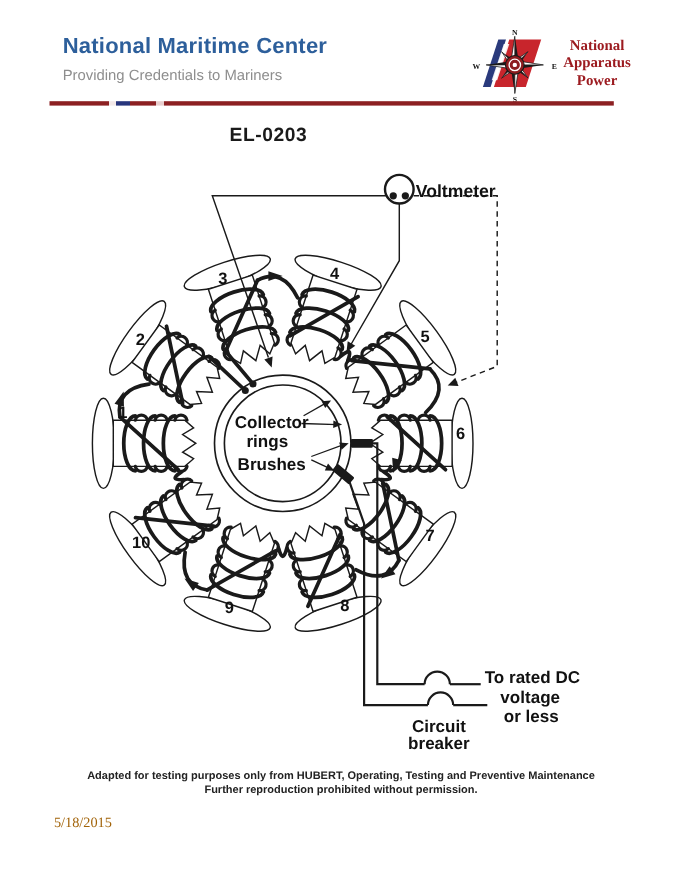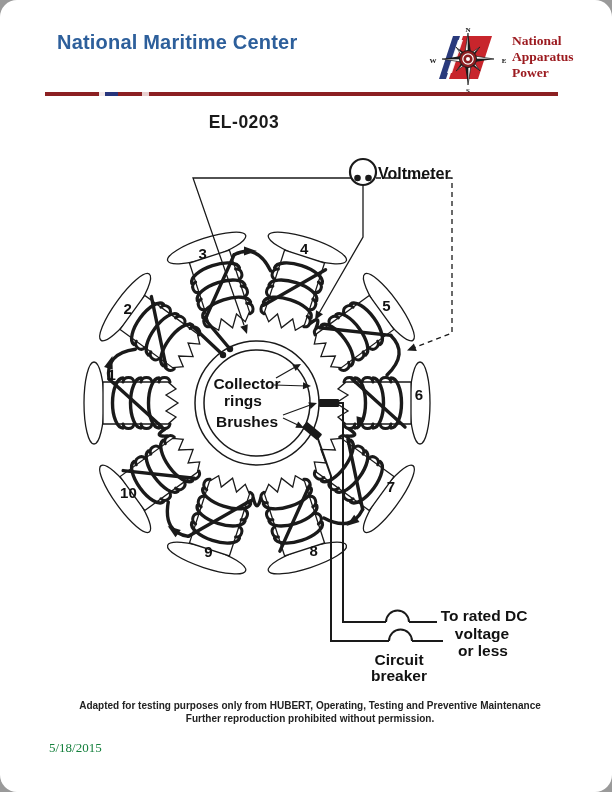--- a/index.html
+++ b/index.html
@@ -1,50 +1,51 @@
 <!DOCTYPE html>
 <html><head>
 <meta charset="utf-8">
 <style>
   html,body{margin:0;padding:0;background:#9a9a9a;}
   .page{
     width:612px;height:792px;position:relative;margin:0 auto;
     background:#ffffff;overflow:hidden;
-    font-family:"Liberation Sans",sans-serif;color:#1a1a1a;border-radius:17px;
+    font-family:"Liberation Sans",sans-serif;color:#1a1a1a;
   }
   .abs{position:absolute;}
   .hdr-title{left:57px;top:31px;font-size:20px;font-weight:bold;letter-spacing:.2px;}
   .hdr-sub{left:57px;top:61px;font-size:13.5px;color:#8e8e8e;}
   .divider{
     left:45px;top:92px;width:513px;height:4px;
     background:linear-gradient(to right,
       #8c2022 0px,#8c2022 54px,
       #f3e9e9 54px,#f3e9e9 60px,
       #27357c 60px,#27357c 73px,
       #8c2022 73px,#8c2022 97px,
       #e8cfcf 97px,#e8cfcf 104px,
       #8c2022 104px,#8c2022 513px);
   }
   .logo-text{left:512px;top:33px;font-family:"Liberation Serif",serif;
     font-size:13.5px;line-height:16px;font-weight:bold;}
   .doc-code{left:0;top:112px;width:488px;text-align:center;
     font-size:17.5px;font-weight:bold;letter-spacing:.5px;}
   .footer{left:4px;top:699px;width:612px;text-align:center;
     font-size:10px;line-height:13px;font-weight:bold;color:#222;}
-  .date{left:49px;top:740px;font-family:"Liberation Serif",serif;font-size:13px;color:#15803d;}
+  .date{left:49px;top:740px;font-family:"Liberation Serif",serif;font-size:13px;color:#a16207;}
   svg text{font-family:"Liberation Sans",sans-serif;fill:#111;}
   .dlab{font-size:15.5px;font-weight:bold;}
   .dlab-big{font-size:16px;font-weight:bold;}
 </style>
 </head>
 <body>
 
 <div class="page">
 
   <div class="abs hdr-title" style="color: rgb(45, 95, 155);">National Maritime Center</div>
+  <div class="abs hdr-sub">Providing Credentials to Mariners</div>
 
   <svg class="abs" style="left:428px;top:24px" width="84" height="70" viewBox="0 0 84 70">
     <g>
       <polygon points="11,55 18,55 32,12 25,12" fill="#2a3a7c"></polygon>
       <polygon points="21,55 50,55 64,12 35,12" fill="#c8252c"></polygon>
       <polygon points="19,49 24,49 35,16 30,16" fill="#ffffff" opacity="0.9"></polygon>
     </g>
     <g id="compass-rose">
         <polygon points="52.020815280171306,47.020815280171306 40,35 37.737258300203045,37.262741699796955" fill="#1a1a1a"></polygon>
         <polygon points="52.020815280171306,47.020815280171306 40,35 42.262741699796955,32.737258300203045" fill="#fff" stroke="#1a1a1a" stroke-width="0.7"></polygon>
@@ -65,21 +66,21 @@
         <circle cx="40" cy="35" r="8.5" fill="#8c1d20" stroke="#1a1a1a" stroke-width="1"></circle>
         <circle cx="40" cy="35" r="5.2" fill="none" stroke="#fff" stroke-width="1.2"></circle>
         <circle cx="40" cy="35" r="2" fill="#fff"></circle>
       </g>
     <text x="40" y="8" text-anchor="middle" style="font-family:'Liberation Serif',serif;font-size:7px;font-weight:bold">N</text>
     <text x="40" y="69" text-anchor="middle" style="font-family:'Liberation Serif',serif;font-size:7px;font-weight:bold">S</text>
     <text x="5" y="39" text-anchor="middle" style="font-family:'Liberation Serif',serif;font-size:7px;font-weight:bold">W</text>
     <text x="76" y="39" text-anchor="middle" style="font-family:'Liberation Serif',serif;font-size:7px;font-weight:bold">E</text>
   </svg>
 
-  <div class="abs logo-text" style="color: rgb(156, 27, 32); left: 512px;">
+  <div class="abs logo-text" style="color: rgb(156, 27, 32); left: 512px; text-align: center;">
     <div>National</div>
     <div>Apparatus</div>
     <div>Power</div>
   </div>
 
   <div class="abs divider"></div>
 
   <div class="abs doc-code">EL-0203</div>
 
   <svg class="abs" style="left:0;top:0" width="612" height="792" viewBox="0 0 612 792">

